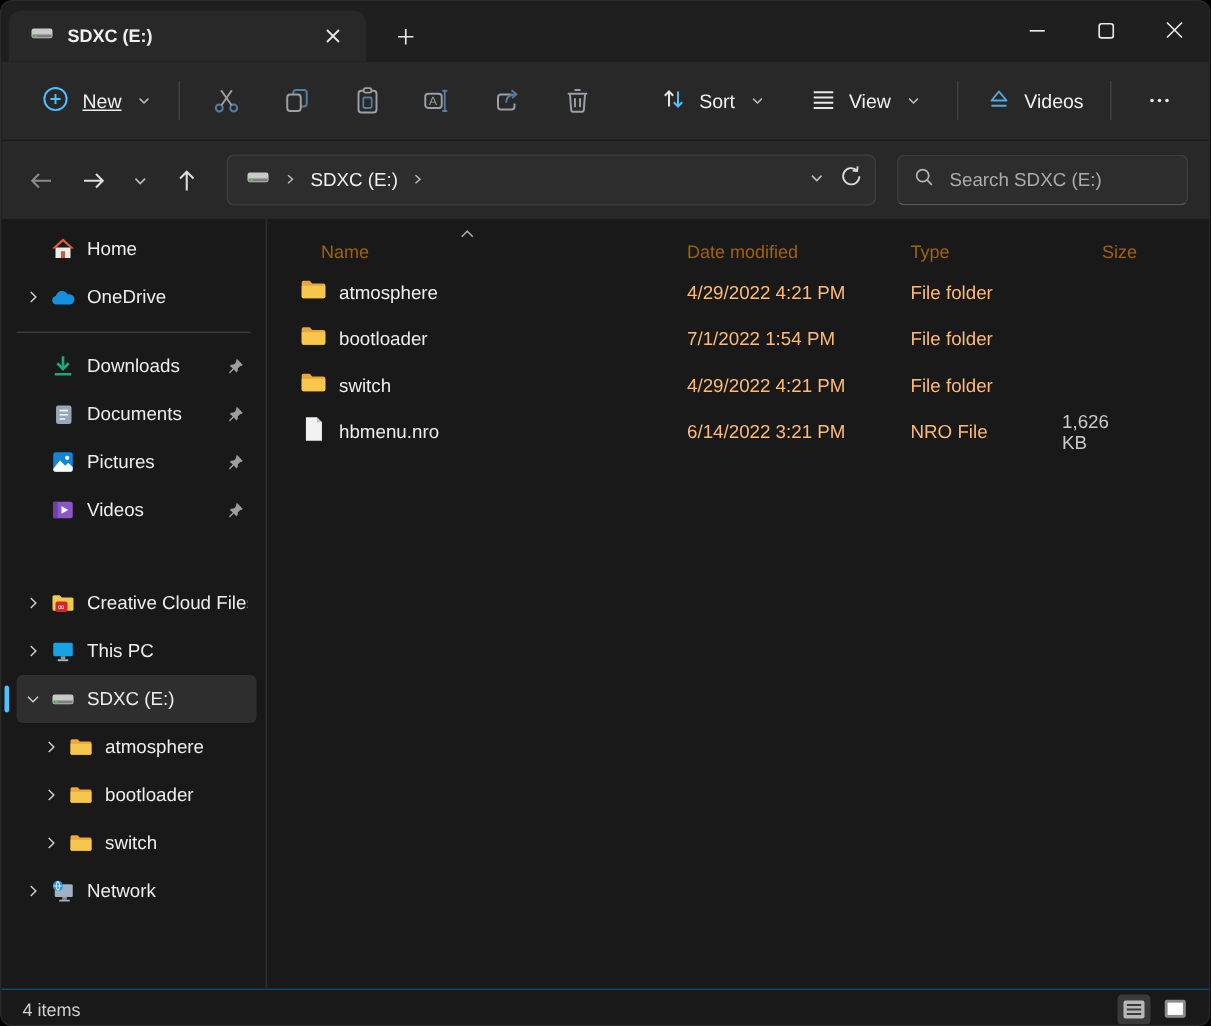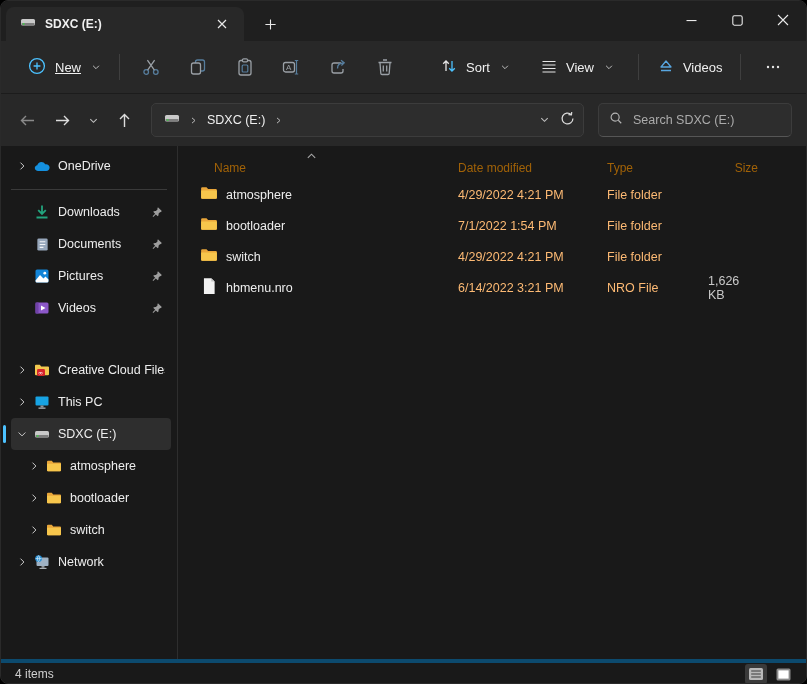--- a/index.html
+++ b/index.html
@@ -55,21 +55,21 @@
   .hdr-name { padding-left:14px; }
   .hdr-type { padding-left:4px; }
   .hdr-size { text-align:right; padding-right:40px; }
   .sort-caret { position:absolute; left:128px; top:0px; }
   .file-row { height:31px; color:#ededed; font-size:12.5px; }
   .cell-name { display:flex; align-items:center; gap:8px; }
   .cell-dim { color:#fdba74; }
   .cell-size { text-align:left; padding-right:40px; color:#c9c9c9; }
 
   
-  .statusbar { height:26px; background:#191919; display:flex; align-items:center; padding:0 12px 0 14px; justify-content:space-between; border-top:4px solid #0c4a6e; }
+  .statusbar { height:26px; background:#191919; display:flex; align-items:center; padding:0 12px 0 14px; justify-content:space-between; border-top:1px solid #0c4a6e; }
   .status-text { color:#cfcfcf; font-size:12px; }
   .view-toggles { display:flex; gap:5px; align-items:center; }
   .vt-btn { width:22px; height:20px; display:flex; align-items:center; justify-content:center; border-radius:3px; }
   .vt-btn.active { background:#3a3a3a; }
   .ic { display:block; }
 </style>
 </head>
 <body>
 
 <div class="window">
@@ -289,20 +289,31 @@
           </svg>
       </span>
       <input type="text" placeholder="Search SDXC (E:)" style="">
     </div>
   </div>
 
   <div class="content">
 
     <div class="sidebar">
 
+      <div class="side-row">
+        <span class="side-chev"></span>
+        <span class="side-ic">
+          <svg width="16" height="16" viewBox="0 0 16 16">
+              <path d="M3 7 H13 V14 H3 Z" fill="#ececec"></path>
+              <path d="M8 1 L15.3 7.6 H13.2 L8 3 L2.8 7.6 H0.7 Z" fill="#e25d33"></path>
+              <rect x="6.6" y="9.5" width="2.8" height="4.5" fill="#b9643f"></rect>
+            </svg>
+        </span>
+        <span class="side-label">Home</span>
+      </div>
 
       <div class="side-row">
         <span class="side-chev">
           <svg width="12" height="12" viewBox="0 0 16 16">
               <path d="M6 3.5 L10.5 8 L6 12.5" stroke="#cfcfcf" stroke-width="1.3" fill="none"></path>
             </svg>
         </span>
         <span class="side-ic">
           <svg width="17" height="17" viewBox="0 0 17 12">
               <path d="M4.2 10.5 C2.2 10.5 0.8 9.3 0.8 7.6 C0.8 6.1 1.9 5 3.3 4.8 C3.7 2.9 5.4 1.5 7.4 1.5 C9 1.5 10.4 2.4 11.1 3.8 C11.4 3.7 11.7 3.7 12 3.7 C14 3.7 15.6 5.2 15.6 7.1 C15.6 9 14.2 10.5 12.2 10.5 Z" fill="#1490df"></path>

